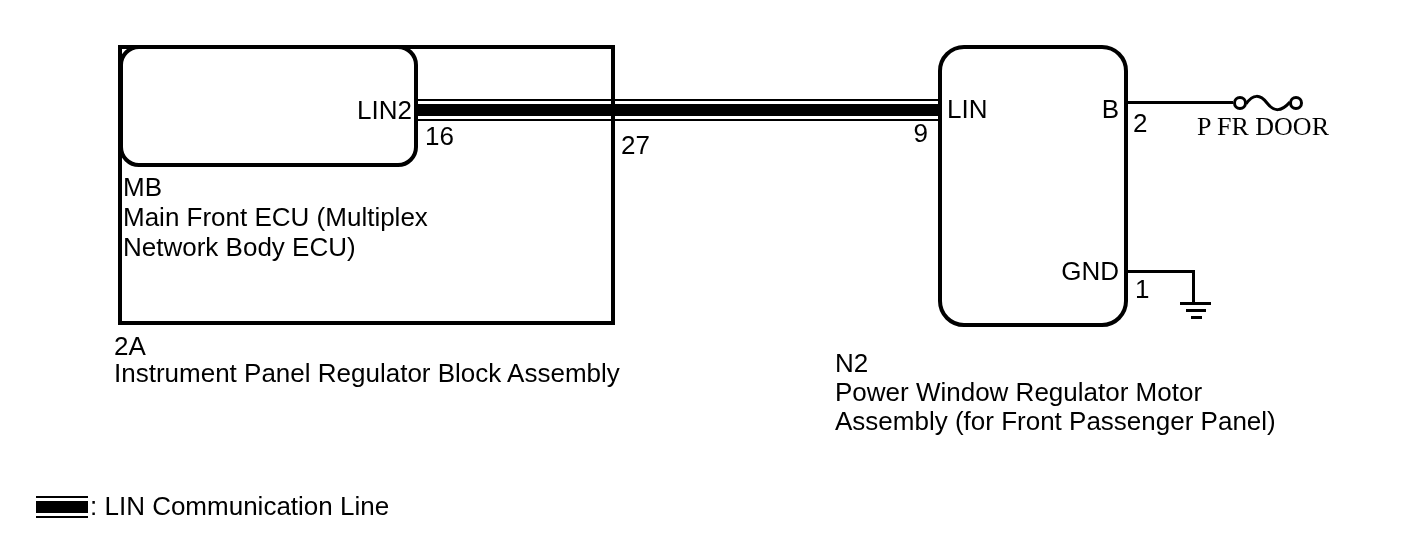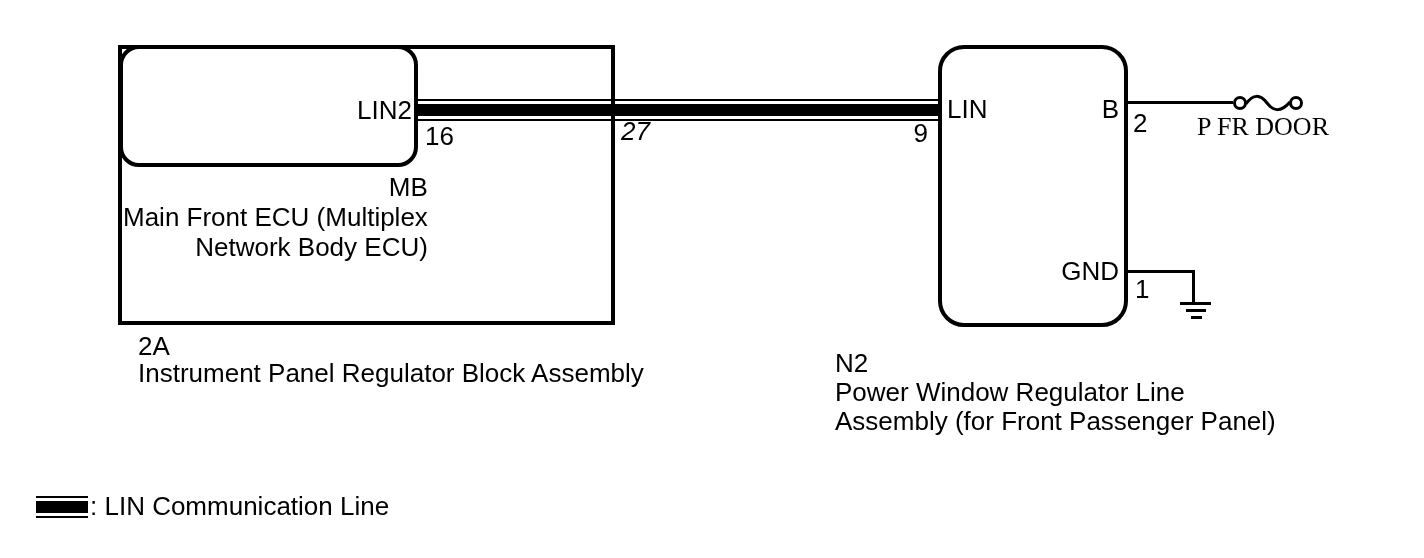--- a/index.html
+++ b/index.html
@@ -44,30 +44,30 @@
   
   .conn-circle {
     width: 14px; height: 14px;
     border: 3px solid #000; border-radius: 50%;
     background: #fff;
   }
 
   
   .lbl-lin2   { left: 330px; top: 97px;  width: 82px; }
   .pin-16     { left: 425px; top: 123px; }
-  .pin-27     { left: 621px; top: 118px; font-style: italic; }
+  .pin-27     { left: 621px; top: 132px; }
   .pin-9      { left: 898px; top: 120px; width: 30px; }
   .lbl-lin    { left: 947px; top: 96px; }
   .lbl-b      { left: 1078px; top: 96px; width: 41px; }
   .pin-2      { left: 1133px; top: 110px; }
   .lbl-gnd    { left: 1038px; top: 258px; width: 81px; }
   .pin-1      { left: 1135px; top: 276px; }
   .lbl-door   { left: 1197px; top: 113px; font-family: Liberation Serif, serif; }
-  .mb-text    { left: 123px; top: 172px; line-height: 30px; text-align: right; }
-  .jb-text    { left: 114px; top: 333px; line-height: 27px; margin-left: 24px; }
+  .mb-text    { left: 123px; top: 172px; line-height: 30px; }
+  .jb-text    { left: 114px; top: 333px; line-height: 27px; }
   .n2-text    { left: 835px; top: 333px; line-height: 29px; margin-top: 16px; }
   .legend-lbl { left: 90px;  top: 493px; }
 </style>
 </head>
 <body>
 
 <div class="stage">
 
   <div class="abs lin-line lin-wire">
     <div class="thin"></div>
@@ -117,21 +117,21 @@
     <div>Network Body ECU)</div>
   </div>
 
   <div class="abs txt jb-text">
     <div>2A</div>
     <div>Instrument Panel Regulator Block Assembly</div>
   </div>
 
   <div class="abs txt n2-text">
     <div>N2</div>
-    <div>Power Window Regulator Line</div>
+    <div>Power Window Regulator Motor</div>
     <div>Assembly (for Front Passenger Panel)</div>
   </div>
 
   <div class="abs lin-line legend-swatch">
     <div class="thin"></div>
     <div class="gap"></div>
     <div class="band"></div>
     <div class="gap"></div>
     <div class="thin"></div>
   </div>

